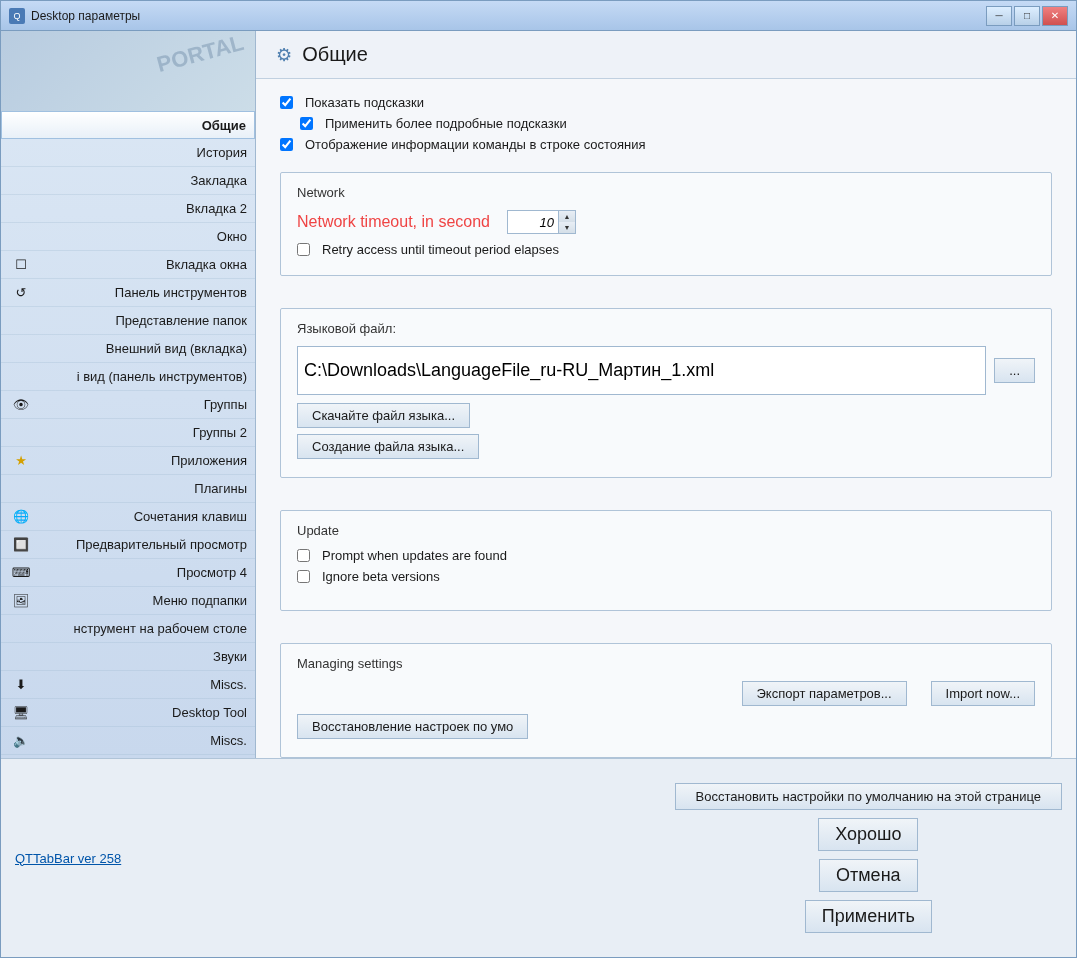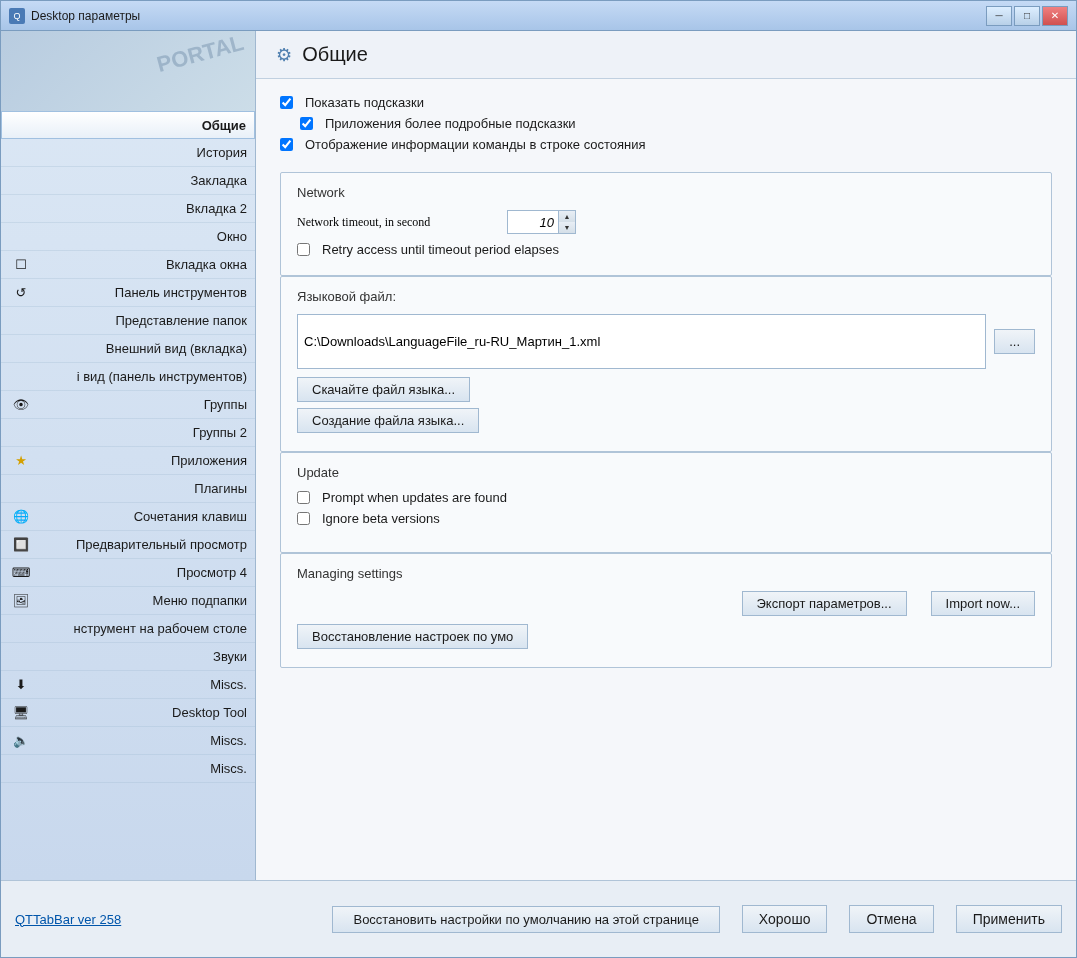--- a/index.html
+++ b/index.html
@@ -176,40 +176,39 @@
       cursor: pointer;
     }
     .checkbox-label {
       font-size: 13px;
       color: #1a1a1a;
     }
     .group-box {
       border: 1px solid #b0c4d8;
       background: #f8fafc;
       padding: 12px 16px;
-      margin-bottom: 0;
+      margin-bottom: 32px;
       border-radius: 2px;
     }
     .group-box-title {
       font-size: 13px;
       color: #333;
       margin-bottom: 10px;
       font-weight: normal;
     }
     .field-row {
       display: flex;
       align-items: center;
       gap: 10px;
       margin-bottom: 8px;
     }
     .field-label {
-      font-size: 12px;
-      color: #000000;
+      font-size: 16px;
+      color: #ef4444;
       min-width: 200px;
-      font-family: Liberation Serif, serif;
     }
     .spinner-container {
       display: flex;
       align-items: stretch;
       border: 1px solid #a0b8d0;
       background: white;
     }
     .spinner-input {
       border: none;
       outline: none;
@@ -240,22 +239,22 @@
     .lang-row {
       display: flex;
       align-items: center;
       gap: 8px;
       margin-bottom: 8px;
     }
     .lang-input {
       flex: 1;
       border: 1px solid #a0b8d0;
       background: white;
-      padding: 19px 6px;
-      font-size: 13px;
+      padding: 13px 6px;
+      font-size: 18px;
     }
     .btn {
       background: linear-gradient(to bottom, #f0f4f8, #d8e4f0);
       border: 1px solid #a0b8d0;
       padding: 4px 14px;
       font-size: 13px;
       cursor: pointer;
       color: #1a1a1a;
       white-space: nowrap;
     }
@@ -285,28 +284,29 @@
       gap: 10px;
     }
     .version-link {
       color: #0055aa;
       text-decoration: underline;
       cursor: pointer;
       font-size: 13px;
     }
     .bottom-buttons {
       display: flex;
-      gap: 22px;
-      align-items: center;
+      gap: 8px;
+      align-items: center;
+      flex-direction: column;
     }
     .btn-bottom {
       background: linear-gradient(to bottom, #f0f4f8, #d8e4f0);
       border: 1px solid #a0b8d0;
       padding: 5px 16px;
-      font-size: 14px;
+      font-size: 18px;
       cursor: pointer;
       color: #1a1a1a;
     }
     .btn-restore-page {
       background: linear-gradient(to bottom, #f0f4f8, #d8e4f0);
       border: 1px solid #a0b8d0;
       padding: 5px 20px;
       font-size: 13px;
       cursor: pointer;
       color: #1a1a1a;
@@ -442,21 +442,21 @@
 
       <div class="main-content">
 
         <div class="section">
           <div class="checkbox-row">
             <input type="checkbox" checked="" style="">
             <span class="checkbox-label">Показать подсказки</span>
           </div>
           <div class="checkbox-row indent">
             <input type="checkbox" checked="" style="">
-            <span class="checkbox-label">Приложения более подробные подсказки</span>
+            <span class="checkbox-label">Применить более подробные подсказки</span>
           </div>
           <div class="checkbox-row">
             <input type="checkbox" checked="" style="">
             <span class="checkbox-label">Отображение информации команды в строке состояния</span>
           </div>
         </div>
 
         <div class="group-box">
           <div class="group-box-title">Network</div>
           <div class="field-row">

